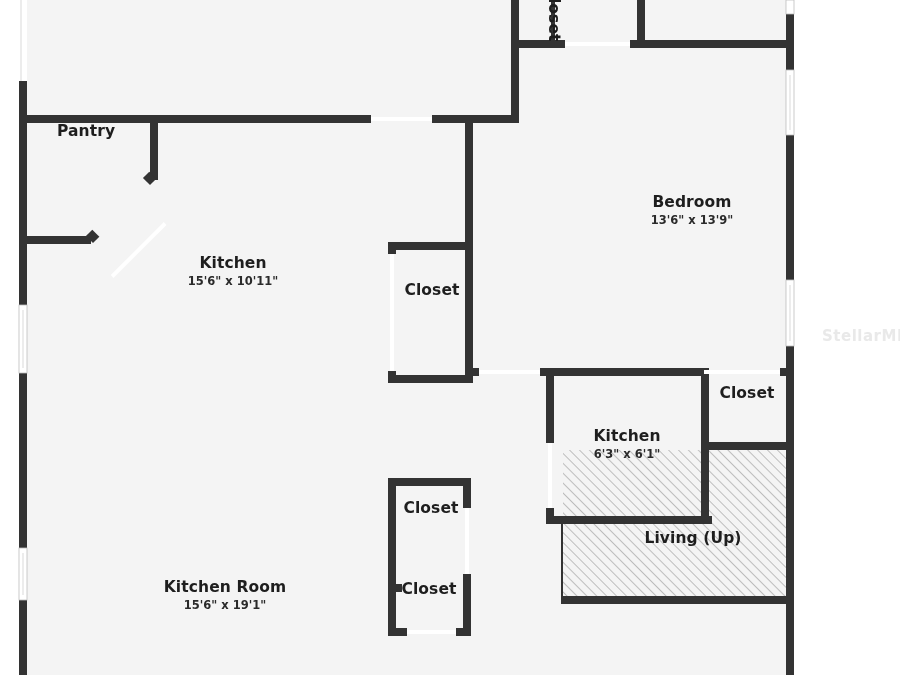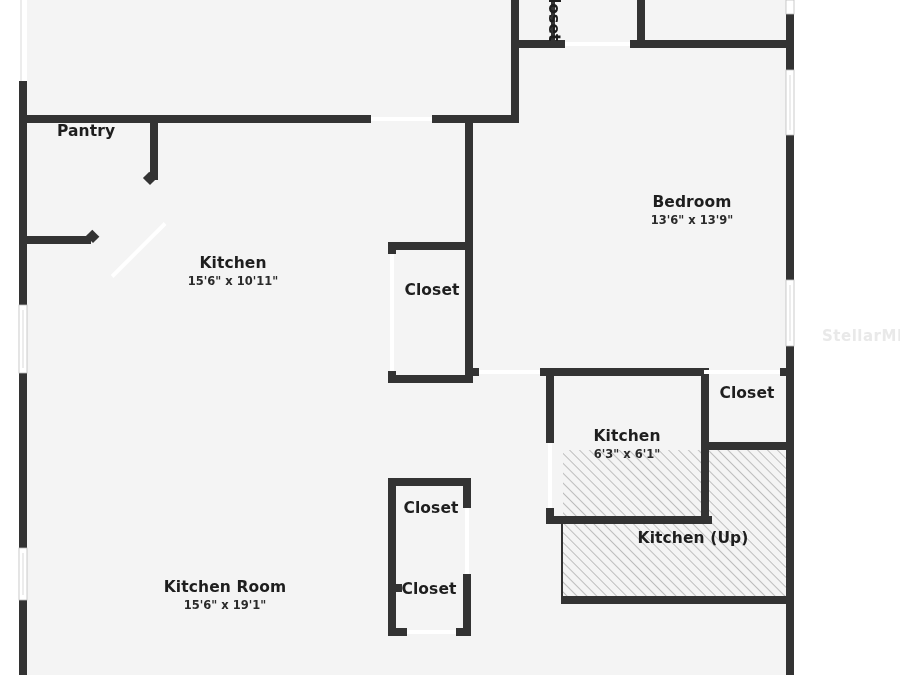--- a/index.html
+++ b/index.html
@@ -148,21 +148,21 @@
 <div class="label" style="left:747px; top:394px;">
   <span class="room-name">Closet</span>
 </div>
 
 <div class="label" style="left:627px; top:445px;">
   <span class="room-name">Kitchen</span>
   <span class="room-dim">6'3" x 6'1"</span>
 </div>
 
 <div class="label" style="left:693px; top:539px;">
-  <span class="room-name">Kitchen (Up)</span>
+  <span class="room-name">Living (Up)</span>
 </div>
 
 <div class="label" style="left:431px; top:509px;">
   <span class="room-name">Closet</span>
 </div>
 
 <div class="label" style="left:429px; top:590px;">
   <span class="room-name">Closet</span>
 </div>
 

